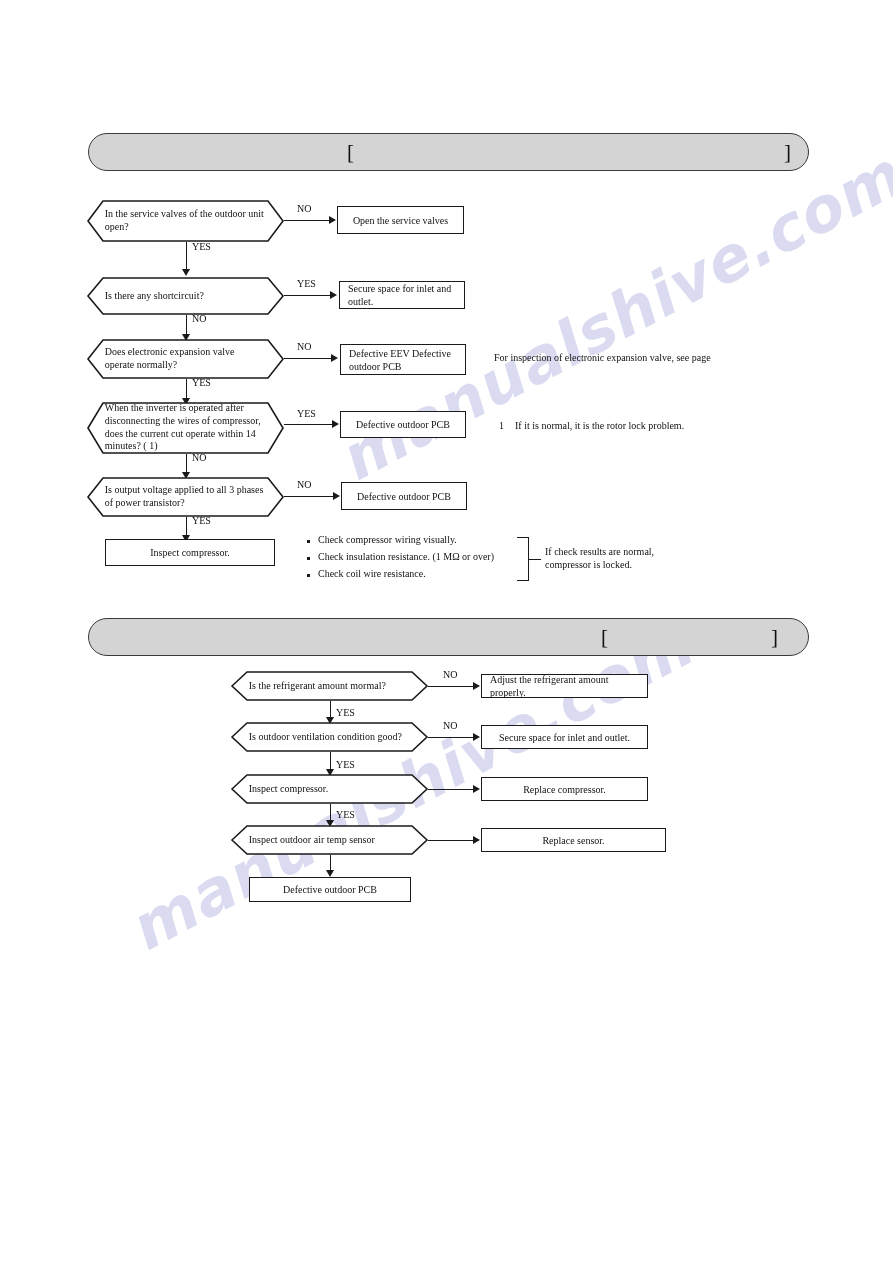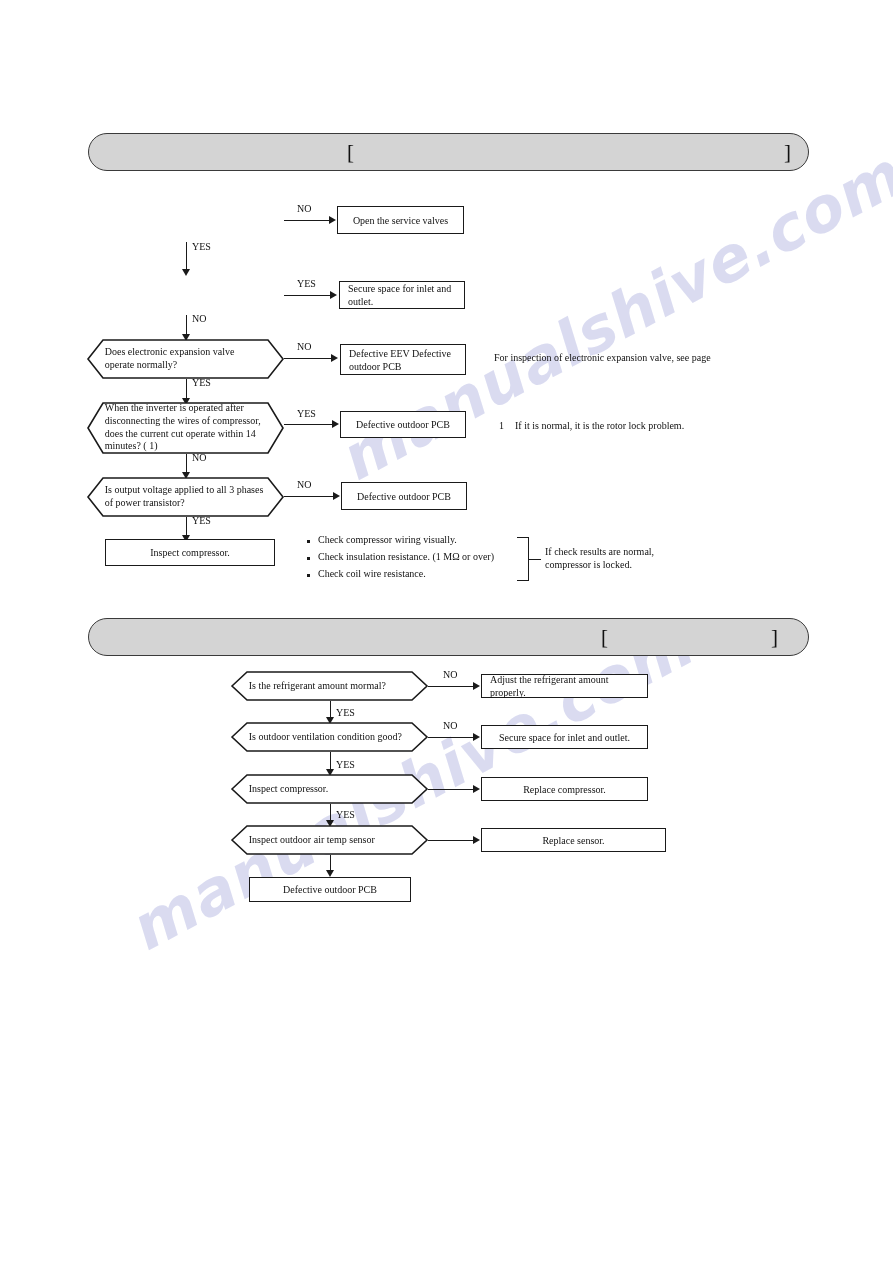--- a/index.html
+++ b/index.html
@@ -181,33 +181,45 @@
 
   <div class="watermark wm1">manualshive.com</div>
   <div class="watermark wm2">manualshive.com</div>
 
   <div class="section-bar" style="top:133px;">
     <span class="bar-bracket" style="left:258px;">[</span>
     <span class="bar-title" style="left:274px;"></span>
     <span class="bar-bracket" style="left:695px;">]</span>
   </div>
 
+  <div class="hex-wrap" style="left:87px; top:200px; width:197px; height:42px;">
+    <svg class="hex-svg" width="197" height="42" viewBox="0 0 197 42">
+      <polygon points="1,21 16,1 181,1 196,21 181,41 16,41" fill="#ffffff" stroke="#1a1a1a" stroke-width="1.6"></polygon>
+    </svg>
+    <div class="hex-text">In the service valves of the outdoor unit open?</div>
+  </div>
 
   <div class="hline" style="left:284px; top:220px; width:48px;"></div>
   <div class="arrow-right" style="left:329px; top:216px;"></div>
   <span class="edge-label" style="left:297px; top:203px;">NO</span>
 
   <div class="rbox centered" style="left:337px; top:206px; width:127px; height:28px;">
     <span>Open the service valves</span>
   </div>
 
   <div class="vline" style="left:186px; top:242px; height:30px;"></div>
   <div class="arrow-down" style="left:182px; top:269px;"></div>
   <span class="edge-label" style="left:192px; top:241px;">YES</span>
 
+  <div class="hex-wrap" style="left:87px; top:277px; width:197px; height:38px;">
+    <svg class="hex-svg" width="197" height="38" viewBox="0 0 197 38">
+      <polygon points="1,19 16,1 181,1 196,19 181,37 16,37" fill="#ffffff" stroke="#1a1a1a" stroke-width="1.6"></polygon>
+    </svg>
+    <div class="hex-text">Is there any shortcircuit?</div>
+  </div>
 
   <div class="hline" style="left:284px; top:295px; width:49px;"></div>
   <div class="arrow-right" style="left:330px; top:291px;"></div>
   <span class="edge-label" style="left:297px; top:278px;">YES</span>
 
   <div class="rbox" style="left:339px; top:281px; width:126px; height:28px;">
     <span>Secure space for inlet and outlet.</span>
   </div>
 
   <div class="vline" style="left:186px; top:315px; height:22px;"></div>

